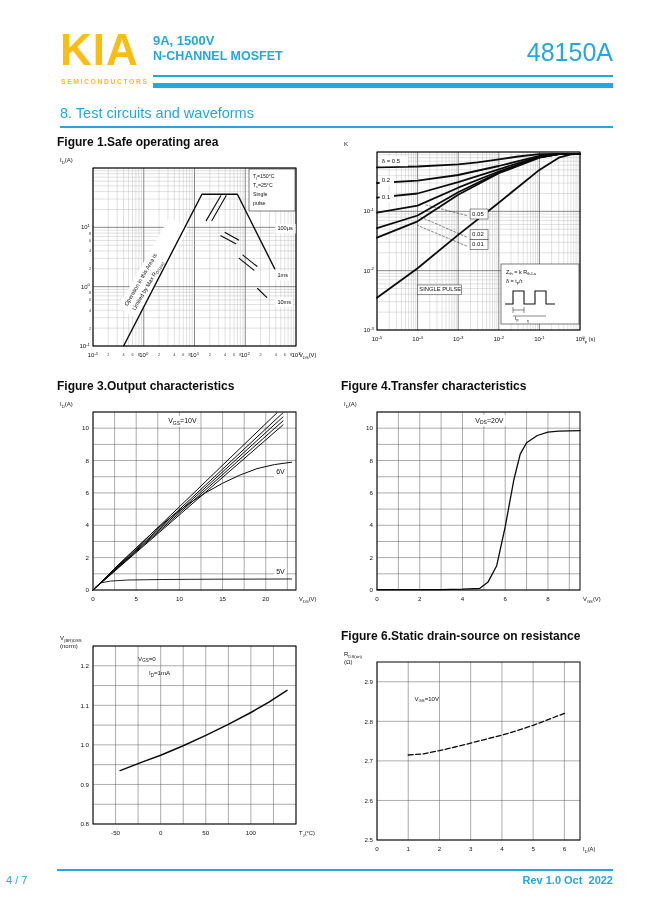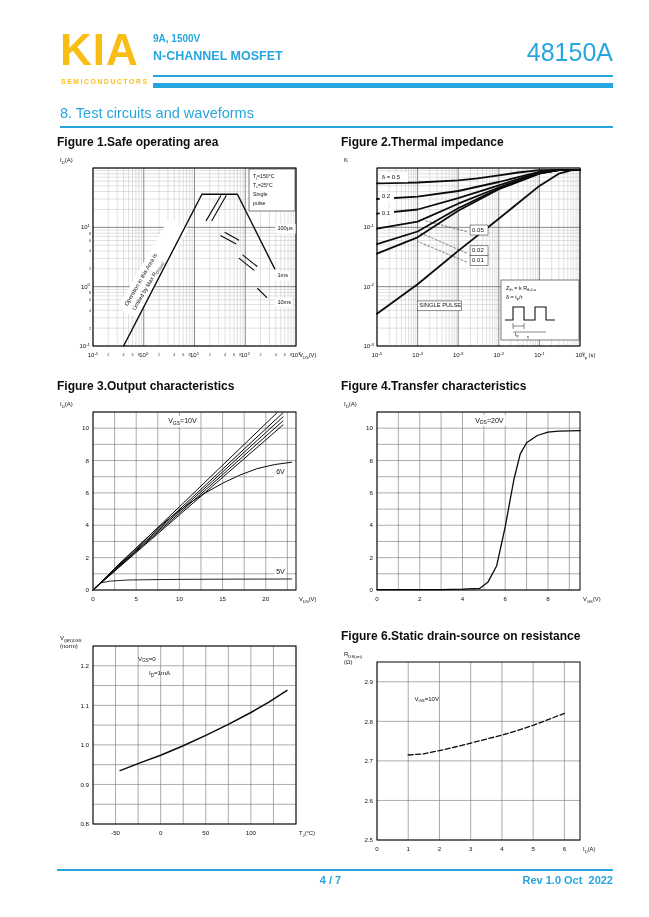--- a/index.html
+++ b/index.html
@@ -1,36 +1,36 @@
 <!DOCTYPE html>
 <html style="--accent: #27A5DF; --logo: #F9BE15;"><head>
 <meta charset="utf-8">
 <style>
   html,body{margin:0;padding:0;background:#fff;}
   body{width:649px;height:917px;position:relative;font-family:"Liberation Sans",sans-serif;color:#111;}
   .abs{position:absolute;}
   .kia{left:60px;top:28px;font-size:44px;font-weight:bold;letter-spacing:1px;color:var(--logo);line-height:1;}
   .semi{left:61px;top:78px;font-size:6.8px;font-weight:bold;letter-spacing:1.6px;color:var(--logo);}
-  .sub1{left:153px;top:33px;font-size:10px;font-weight:bold;color:var(--accent);}
+  .sub1{left:153px;top:33px;font-size:13px;font-weight:bold;color:var(--accent);}
   .sub2{left:153px;top:49px;font-size:12.5px;font-weight:bold;color:var(--accent);}
   .pn{right:36px;top:38px;font-size:25px;color:var(--accent);}
   .rule-thin{left:153px;right:36px;top:75px;height:1.5px;background:var(--accent);}
   .rule-thick{left:153px;right:36px;top:83px;height:4.5px;background:var(--accent);}
   .heading{left:60px;top:105px;font-size:14.5px;color:var(--accent);text-align:right;}
   .heading-rule{left:60px;right:36px;top:126px;height:1.5px;background:var(--accent);}
   .fig{width:265px;}
   .fig-title{width:265px;font-size:12px;font-weight:bold;color:#0d0d0d;}
   .fig-title sub{font-size:9px;}
   .chart{width:265px;height:212px;display:block;}
   .f1{left:57px;top:135px;} .f2{left:341px;top:135px;}
   .f3{left:57px;top:379px;} .f4{left:341px;top:379px;}
   .f5{left:57px;top:629px;} .f6{left:341px;top:629px;}
   .fig .chart{margin-top:3px;}
   .footer-rule{left:57px;right:36px;top:869px;height:1.5px;background:var(--accent);}
-  .pagenum{left:12px;right:0;top:874px;text-align:center;font-size:11px;font-weight:bold;color:var(--accent);}
+  .pagenum{left:6px;right:0;top:874px;font-size:11px;font-weight:normal;color:var(--accent);}
   .rev{right:36px;top:874px;font-size:11px;font-weight:bold;color:var(--accent);white-space:pre;}
 </style>
 </head>
 <body>
 
 <div class="abs kia">KIA</div>
 <div class="abs semi">SEMICONDUCTORS</div>
 <div class="abs sub1">9A, 1500V</div>
 <div class="abs sub2">N-CHANNEL MOSFET</div>
 <div class="abs pn">48150A</div>
@@ -163,21 +163,20 @@
       <text x="34" y="116.30555359060378" font-size="3.8" text-anchor="end" fill="#333"><tspan dy="0" font-size="3.8">2</tspan></text>
       <text x="34" y="139.91666077181134" font-size="3.8" text-anchor="end" fill="#333"><tspan dy="0" font-size="3.8">8</tspan></text>
       <text x="34" y="147.32969247723713" font-size="3.8" text-anchor="end" fill="#333"><tspan dy="0" font-size="3.8">6</tspan></text>
       <text x="34" y="157.77777384787424" font-size="3.8" text-anchor="end" fill="#333"><tspan dy="0" font-size="3.8">4</tspan></text>
       <text x="34" y="175.63888692393712" font-size="3.8" text-anchor="end" fill="#333"><tspan dy="0" font-size="3.8">2</tspan></text>
       <text x="242" y="203" font-size="5.8" text-anchor="start" fill="#111"><tspan dy="0" font-size="5.8">V</tspan><tspan dy="1.566" font-size="4.176">DS</tspan><tspan dy="-1.566" font-size="5.8">(V)</tspan></text>
       <text x="3" y="8" font-size="6" text-anchor="start" fill="#111"><tspan dy="0" font-size="6">I</tspan><tspan dy="1.62" font-size="4.32">D</tspan><tspan dy="-1.62" font-size="6">(A)</tspan></text>
     </svg>
 </div>
 <div class="abs fig f2">
-  <div class="fig-title"><span>Figure 2.Thermal impedance</span><sub></sub><span></span></div>
   <svg class="chart" viewBox="0 0 265 212">
       <line x1="36" y1="14" x2="36" y2="192" stroke="#555" stroke-width="0.7"></line>
       <line x1="48.221817823957636" y1="14" x2="48.221817823957636" y2="192" stroke="#a9a9a9" stroke-width="0.35"></line>
       <line x1="55.371122941618296" y1="14" x2="55.371122941618296" y2="192" stroke="#a9a9a9" stroke-width="0.35"></line>
       <line x1="60.44363564791527" y1="14" x2="60.44363564791527" y2="192" stroke="#a9a9a9" stroke-width="0.35"></line>
       <line x1="64.37818217604236" y1="14" x2="64.37818217604236" y2="192" stroke="#a9a9a9" stroke-width="0.35"></line>
       <line x1="67.59294076557595" y1="14" x2="67.59294076557595" y2="192" stroke="#a9a9a9" stroke-width="0.35"></line>
       <line x1="70.31098042457883" y1="14" x2="70.31098042457883" y2="192" stroke="#a9a9a9" stroke-width="0.35"></line>
       <line x1="72.66545347187292" y1="14" x2="72.66545347187292" y2="192" stroke="#a9a9a9" stroke-width="0.35"></line>
       <line x1="74.74224588323659" y1="14" x2="74.74224588323659" y2="192" stroke="#a9a9a9" stroke-width="0.35"></line>

